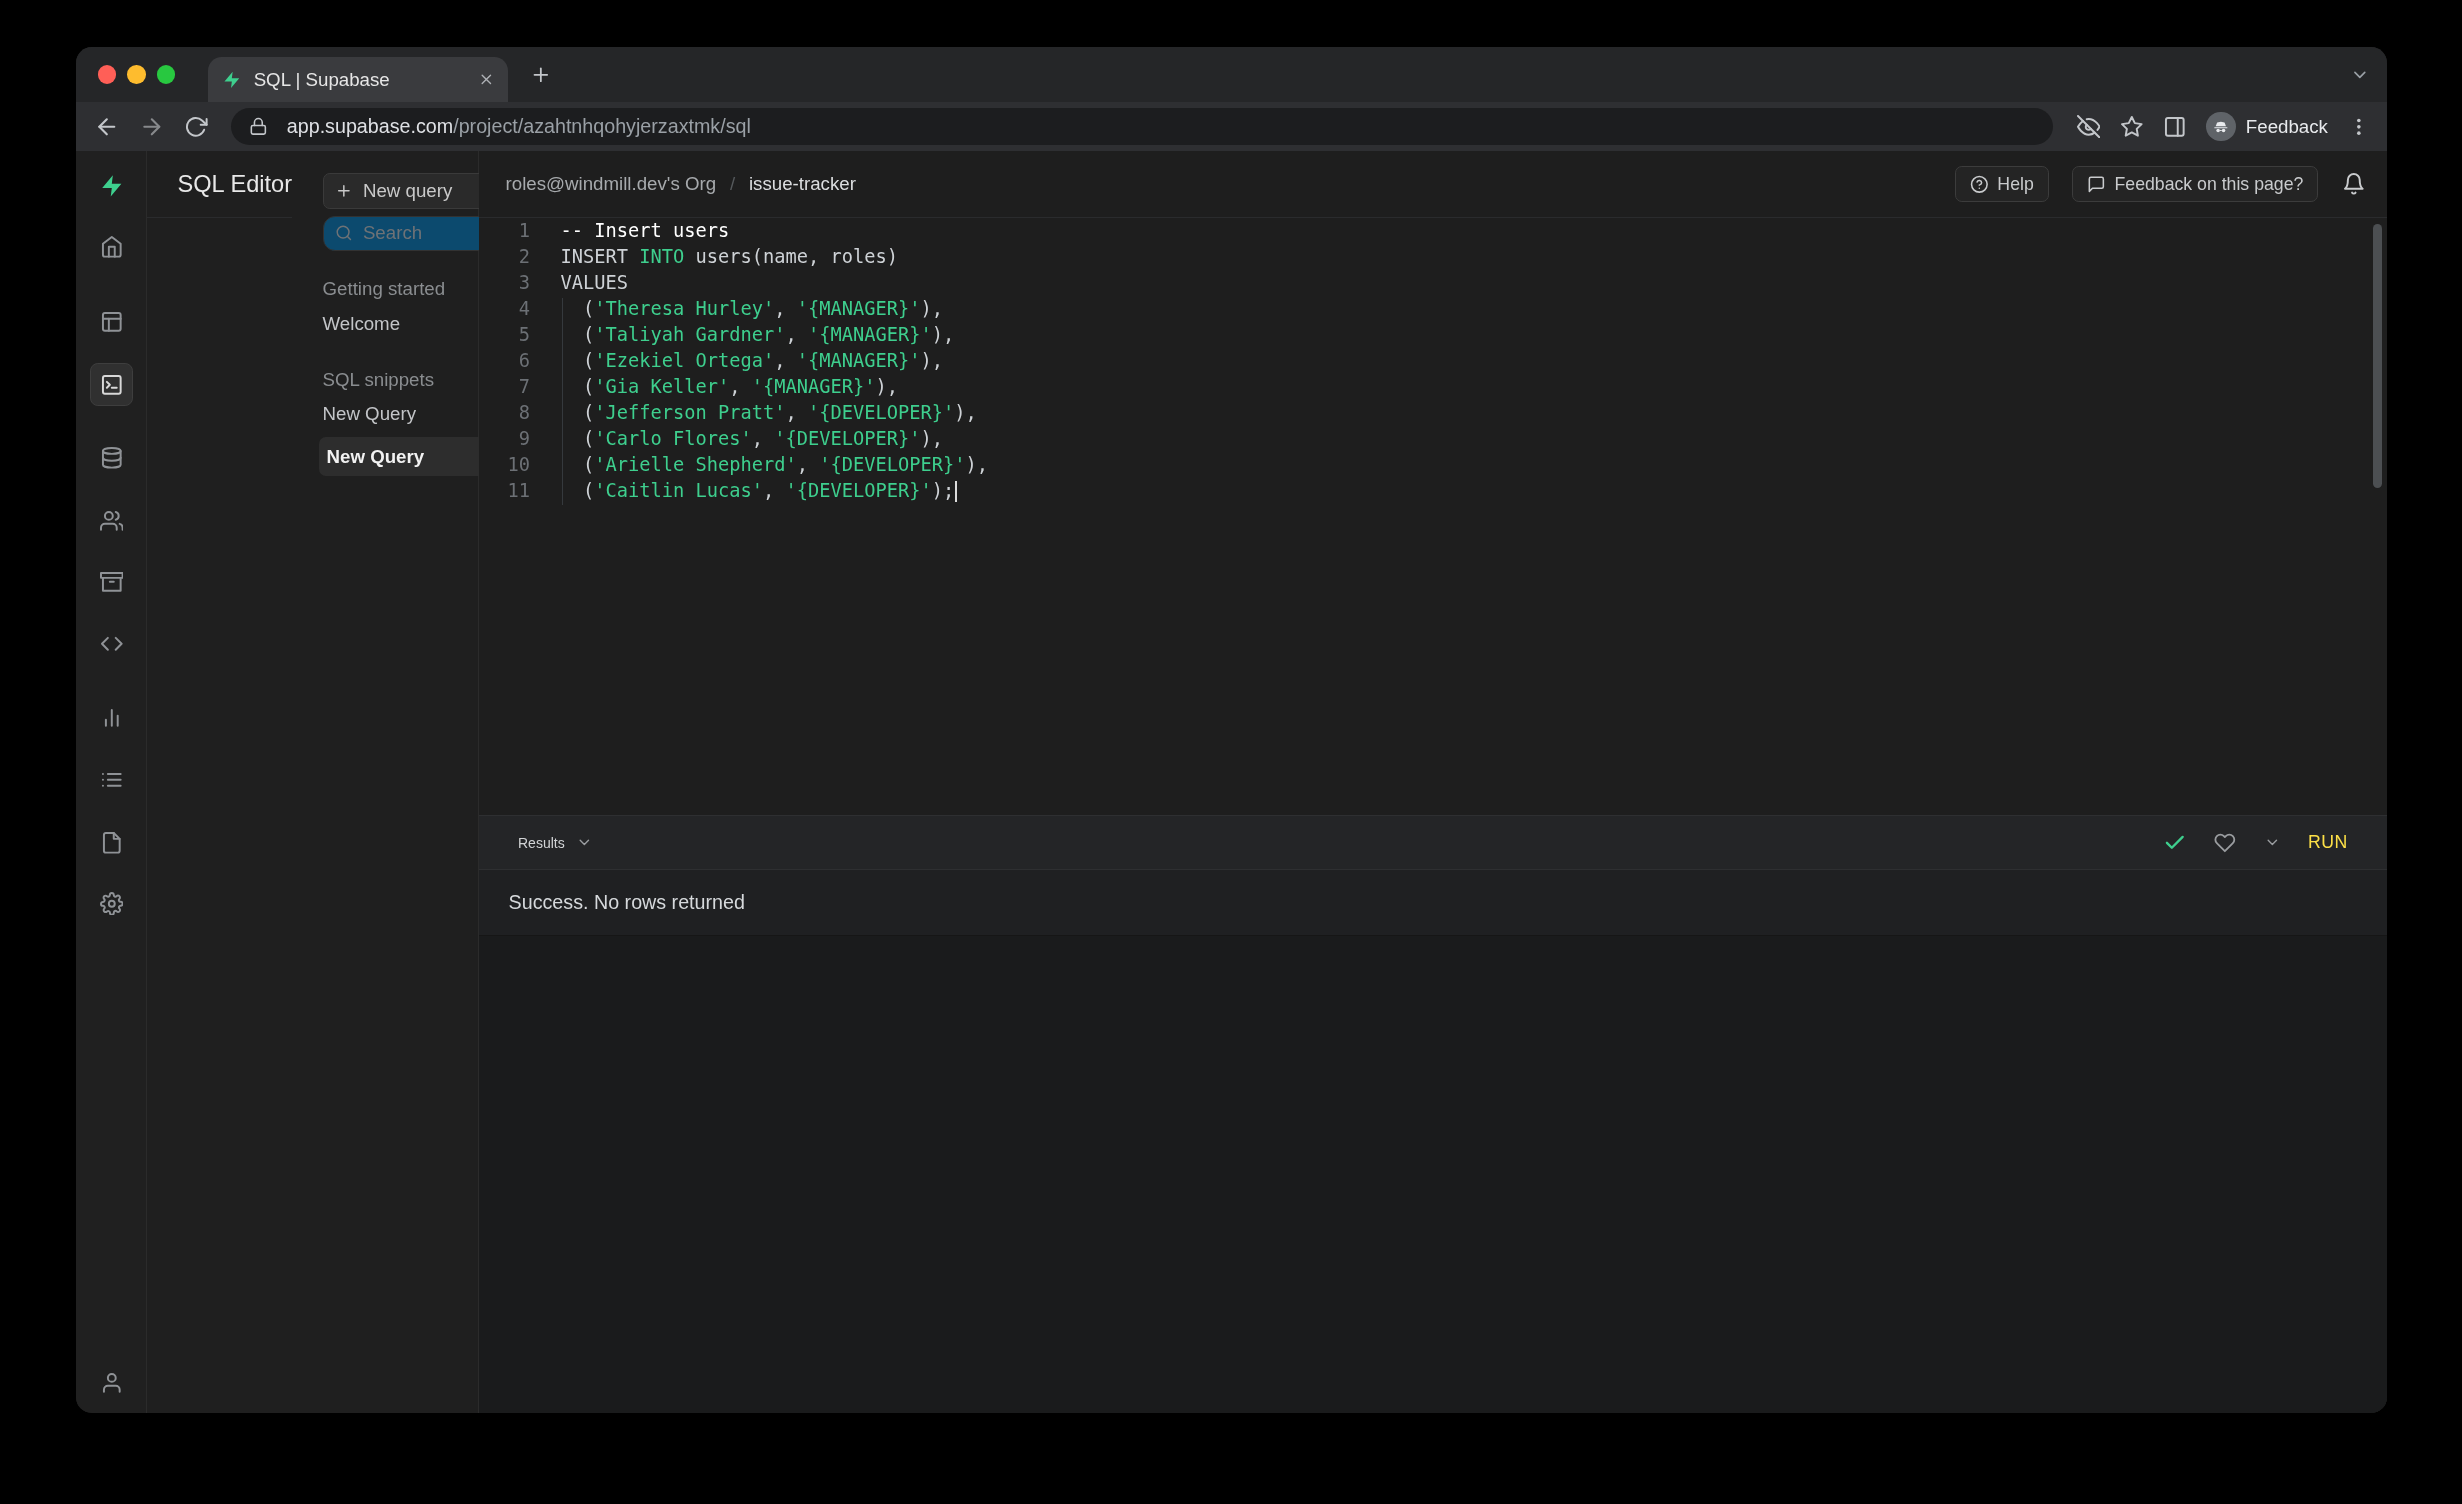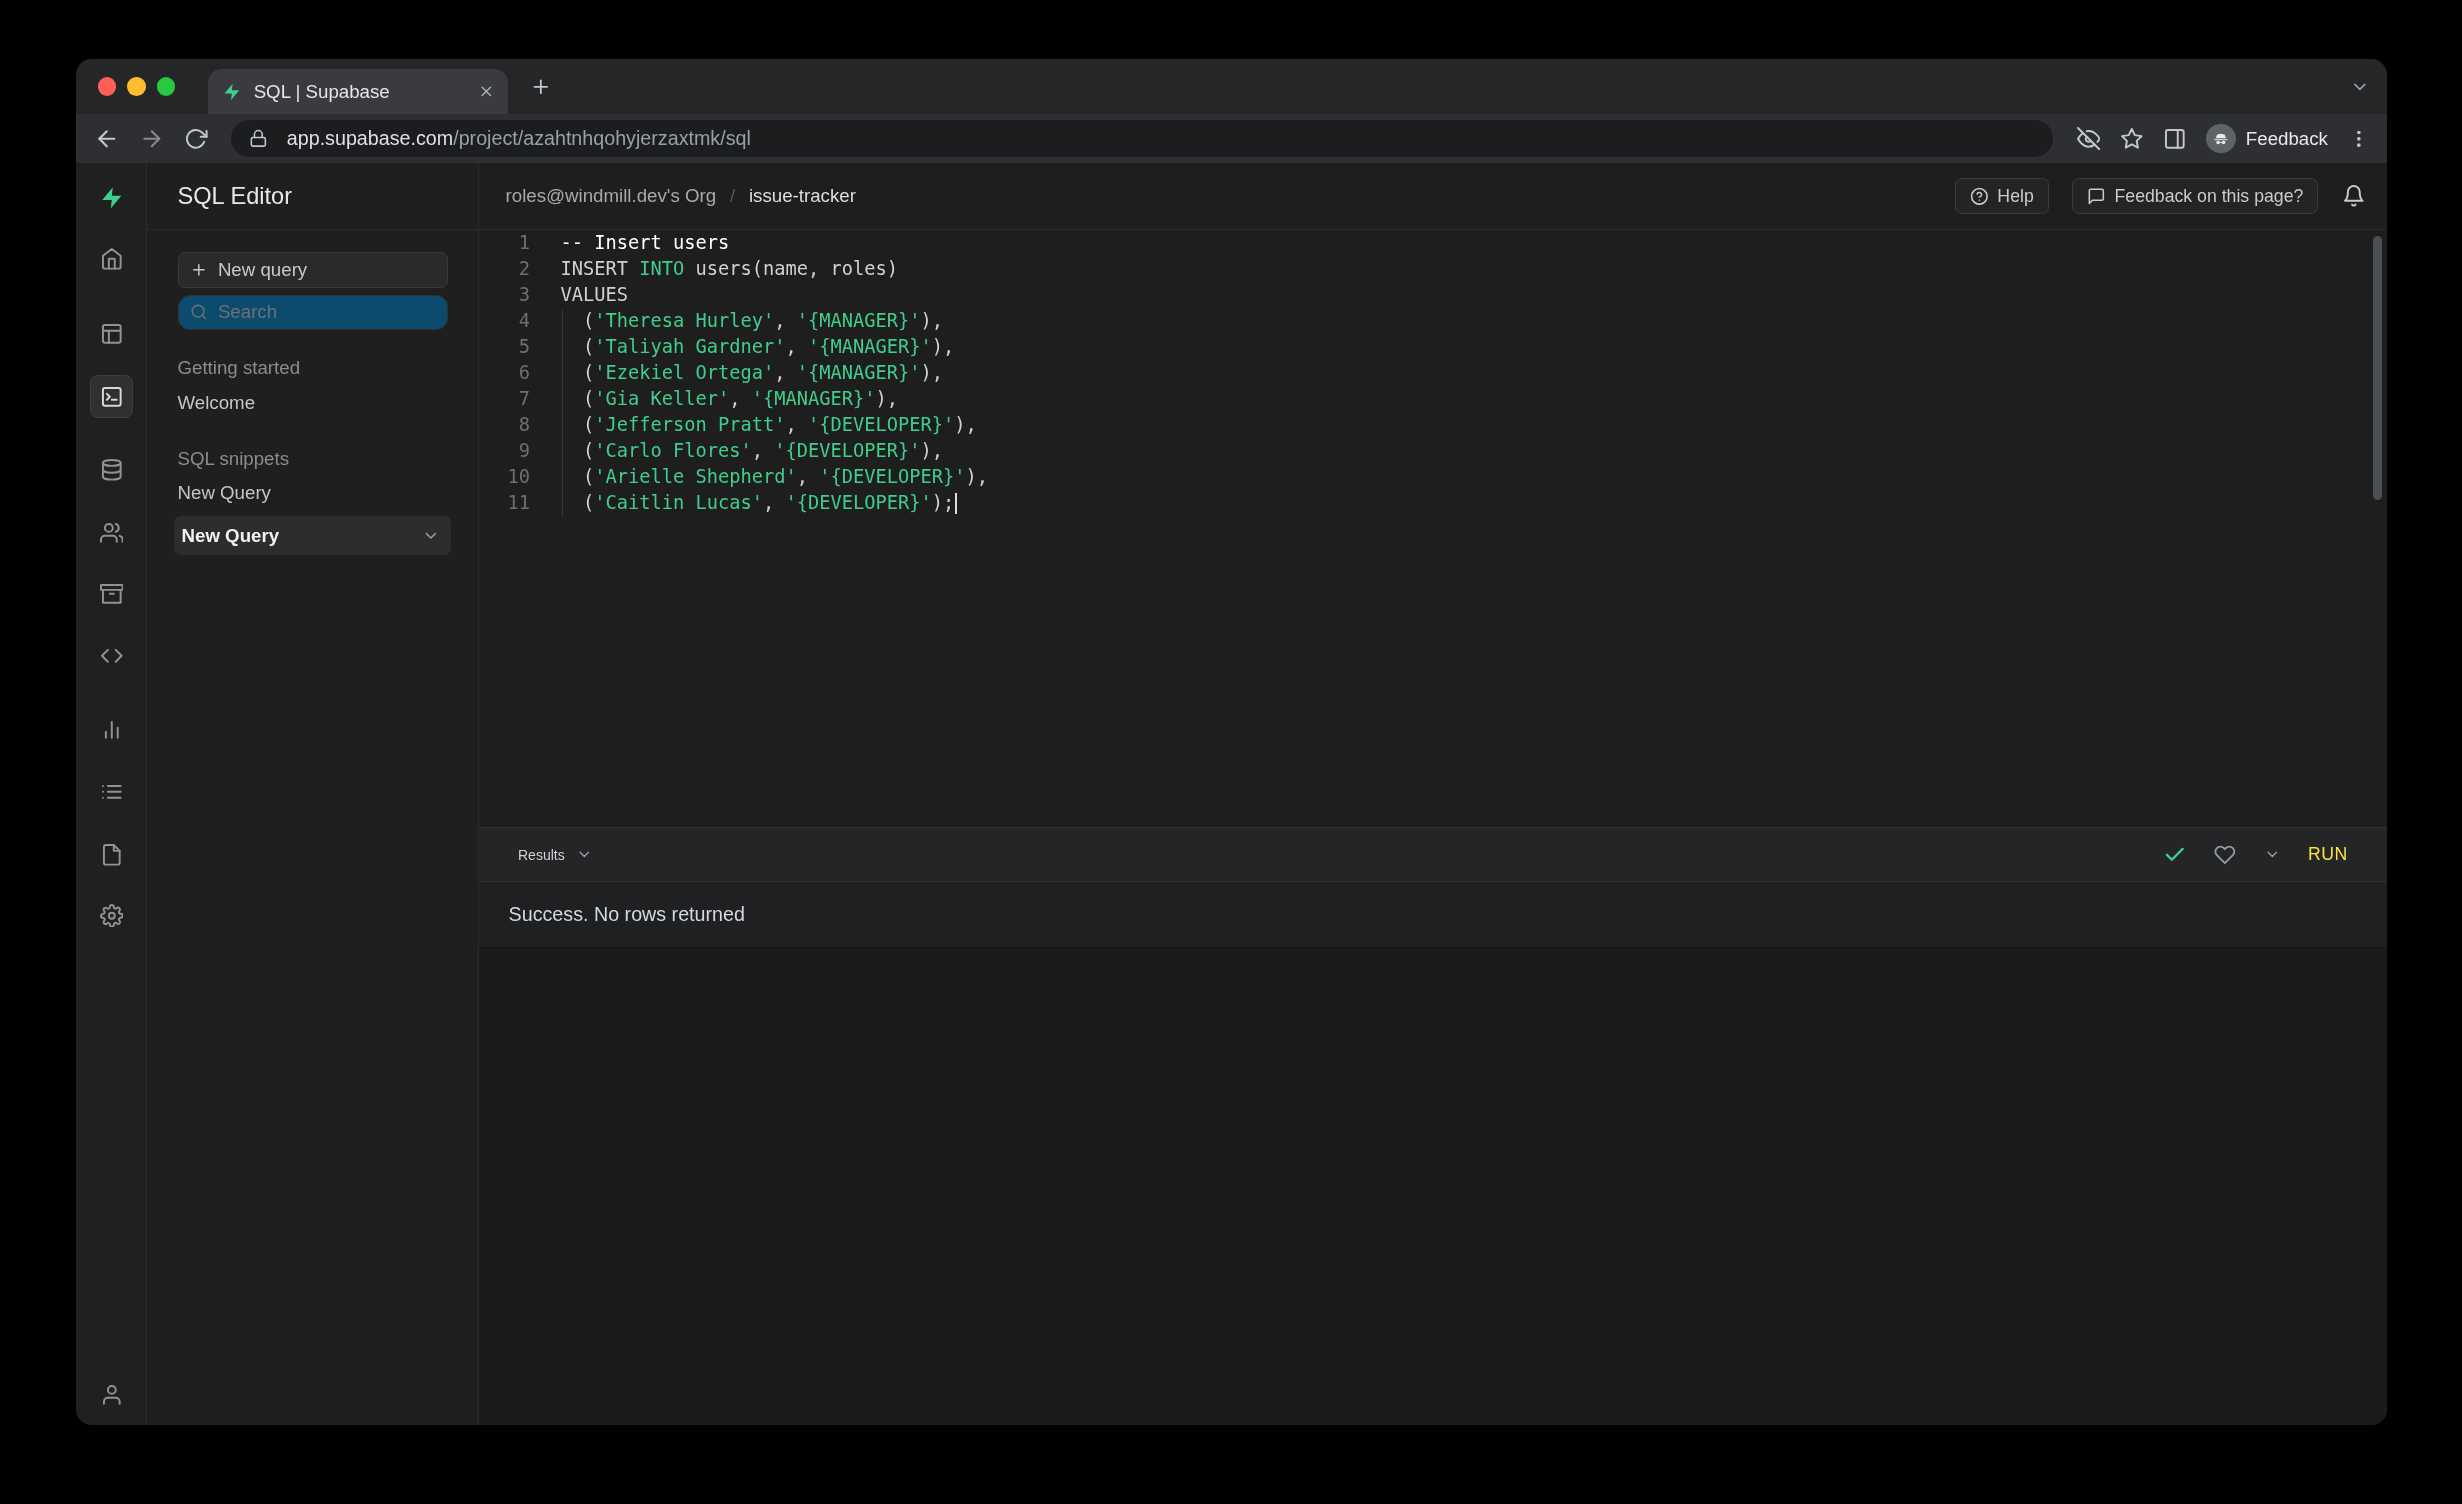--- a/index.html
+++ b/index.html
@@ -1,20 +1,20 @@
 <!DOCTYPE html>
 <html style="--accent: #3ecf8e;"><head>
 <meta charset="utf-8">
 <style>
   *{box-sizing:border-box;margin:0;padding:0}
   html,body{width:2463px;height:1504px;background:#000;overflow:hidden;
     font-family:"Liberation Sans",sans-serif;}
   :root{--accent:#3ecf8e}
 
-  .window{position:absolute;left:76px;top:59px;width:2311px;height:1366px;
+  .window{position:absolute;left:76px;top:47px;width:2311px;height:1366px;
     border-radius:15.8px;overflow:hidden;background:#1e1e1e;
     box-shadow:0 29.6px 89px rgba(0,0,0,.8)}
 
   
   .tabstrip{height:55px;background:#252628;display:flex;align-items:center;position:relative}
   .traffic{display:flex;gap:10.8px;margin-left:21.7px}
   .tl{width:18.7px;height:18.7px;border-radius:50%}
   .tl-red{background:#ff5f57}.tl-yellow{background:#febc2e}.tl-green{background:#28c840}
   .tab{margin-left:33px;width:300px;height:45px;align-self:flex-end;background:#3a3b3e;
     border-radius:13.8px 13.8px 0 0;display:flex;align-items:center;padding:0 13.8px;gap:11.8px}
@@ -40,21 +40,21 @@
 
   
   .app{display:flex;height:1262px}
   .rail{width:71px;background:#202020;border-right:1px solid #2b2b2b;position:relative;flex:none}
   .rail-slot{position:absolute;left:13.8px;width:43px;height:43px;display:flex;
     align-items:center;justify-content:center;color:#8f9296;border-radius:7.9px}
   .rail-slot.active{background:#303030;border:1px solid #3e3e3e;color:#d8d8d8}
   .rail-slot.brand{color:var(--accent)}
 
   .sidebar{width:332px;background:#1f1f1f;border-right:1px solid #2b2b2b;flex:none;
-    display:flex;flex-direction:column}
+    display:flex;flex-direction:row}
   .pane-header{height:67px;border-bottom:1px solid #2a2b2d;display:flex;align-items:center;flex:none}
   .sidebar .pane-header{padding-left:30.5px}
   .sidebar-title{color:#e8e8e8;font-size:23.6px;font-weight:500}
   .sidebar-body{padding:21.7px 30.5px 0 30.5px}
   .new-query-btn{width:100%;height:36px;background:#2a2a2a;border:1px solid #3a3a3a;
     border-radius:6.9px;display:flex;align-items:center;gap:9.9px;padding:0 11.8px;
     color:#c9c9c9;font-size:18.7px;margin-bottom:6.9px}
   .search-box{width:100%;height:35px;background:#0c4a6e;border:1px solid #323232;
     border-radius:12px;display:flex;align-items:center;gap:9.9px;padding:0 11.8px;color:#6e7276}
   .search-box input{flex:1;background:transparent;border:none;outline:none;color:#bfbfbf;

